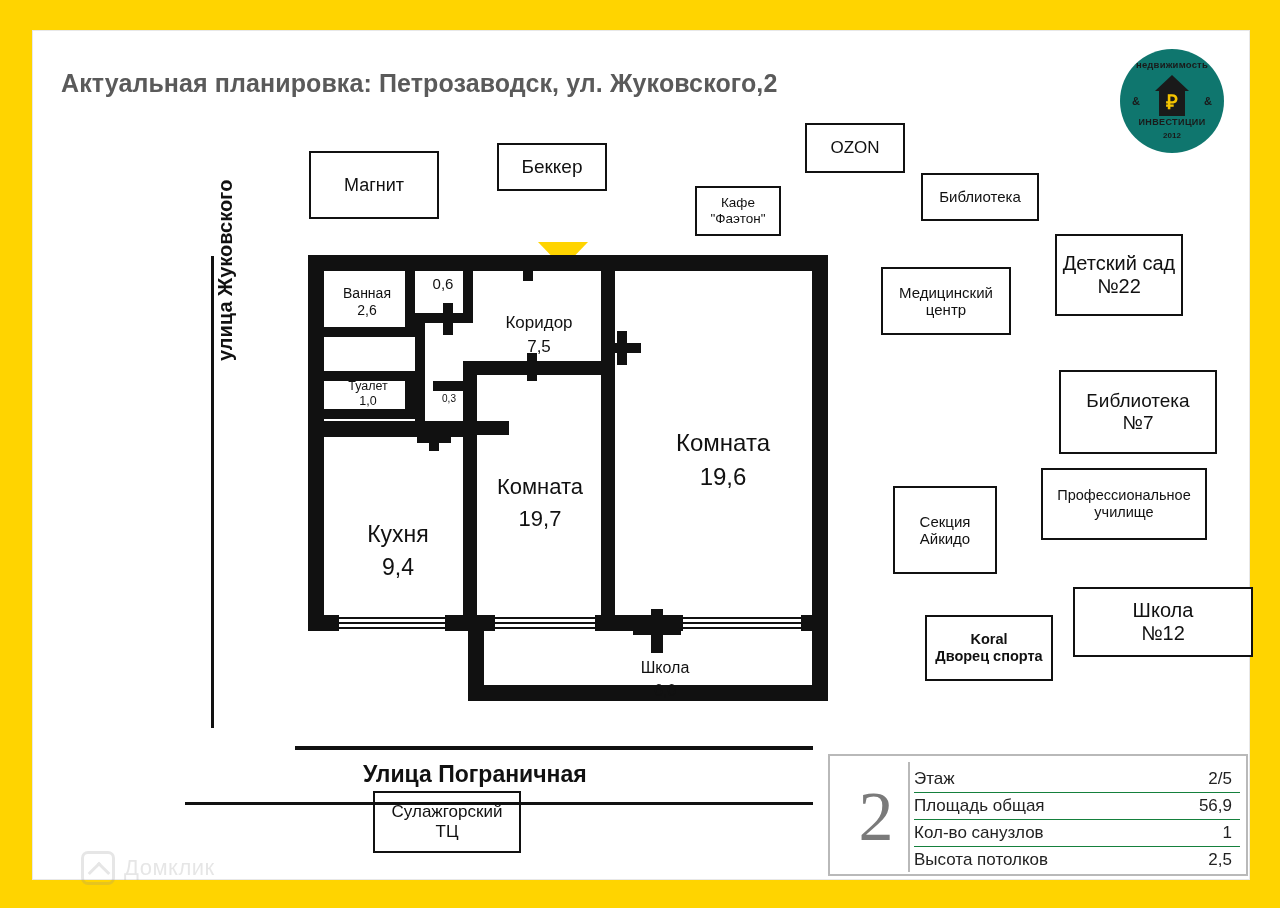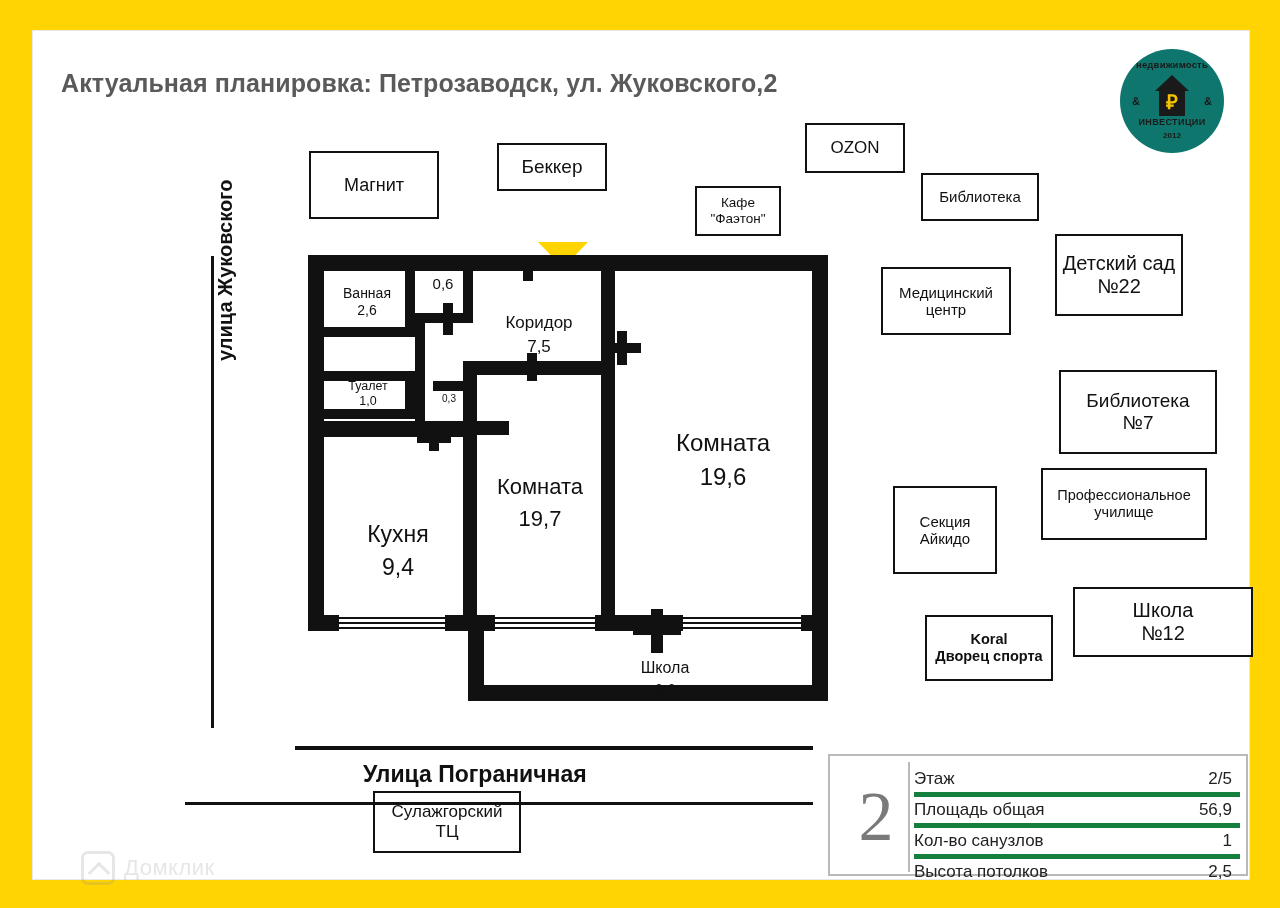--- a/index.html
+++ b/index.html
@@ -250,21 +250,21 @@
     top: 10px;
     width: 326px;
   }
   .info-row {
     display: flex;
     justify-content: space-between;
     align-items: baseline;
     font-size: 17px;
     color: #222;
     padding: 3px 8px 3px 0;
-    border-bottom: 5px solid #15803d;
+    border-bottom: 1px solid #15803d;
   }
   .info-row:last-child { border-bottom: none; }
   .info-row .k { white-space: nowrap; }
   .info-row .v { white-space: nowrap; }
 
   
   .watermark {
     position: absolute;
     left: 48px;
     top: 820px;

